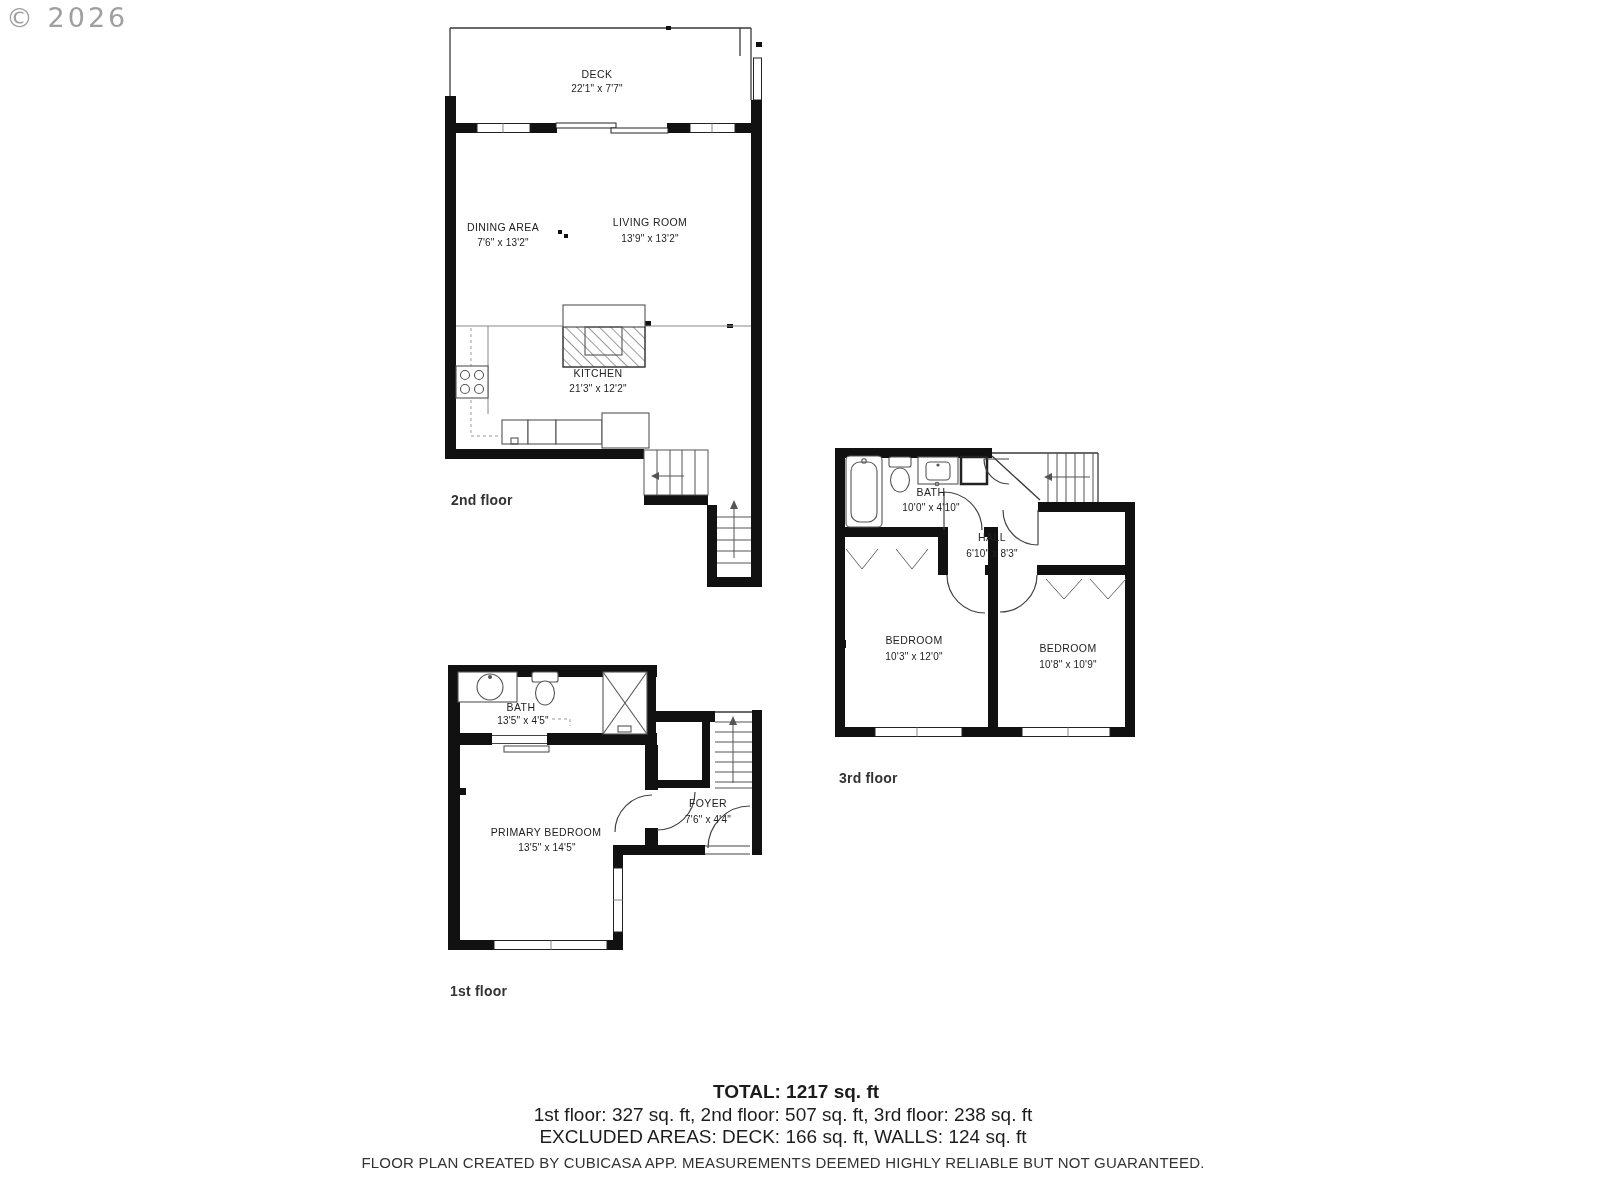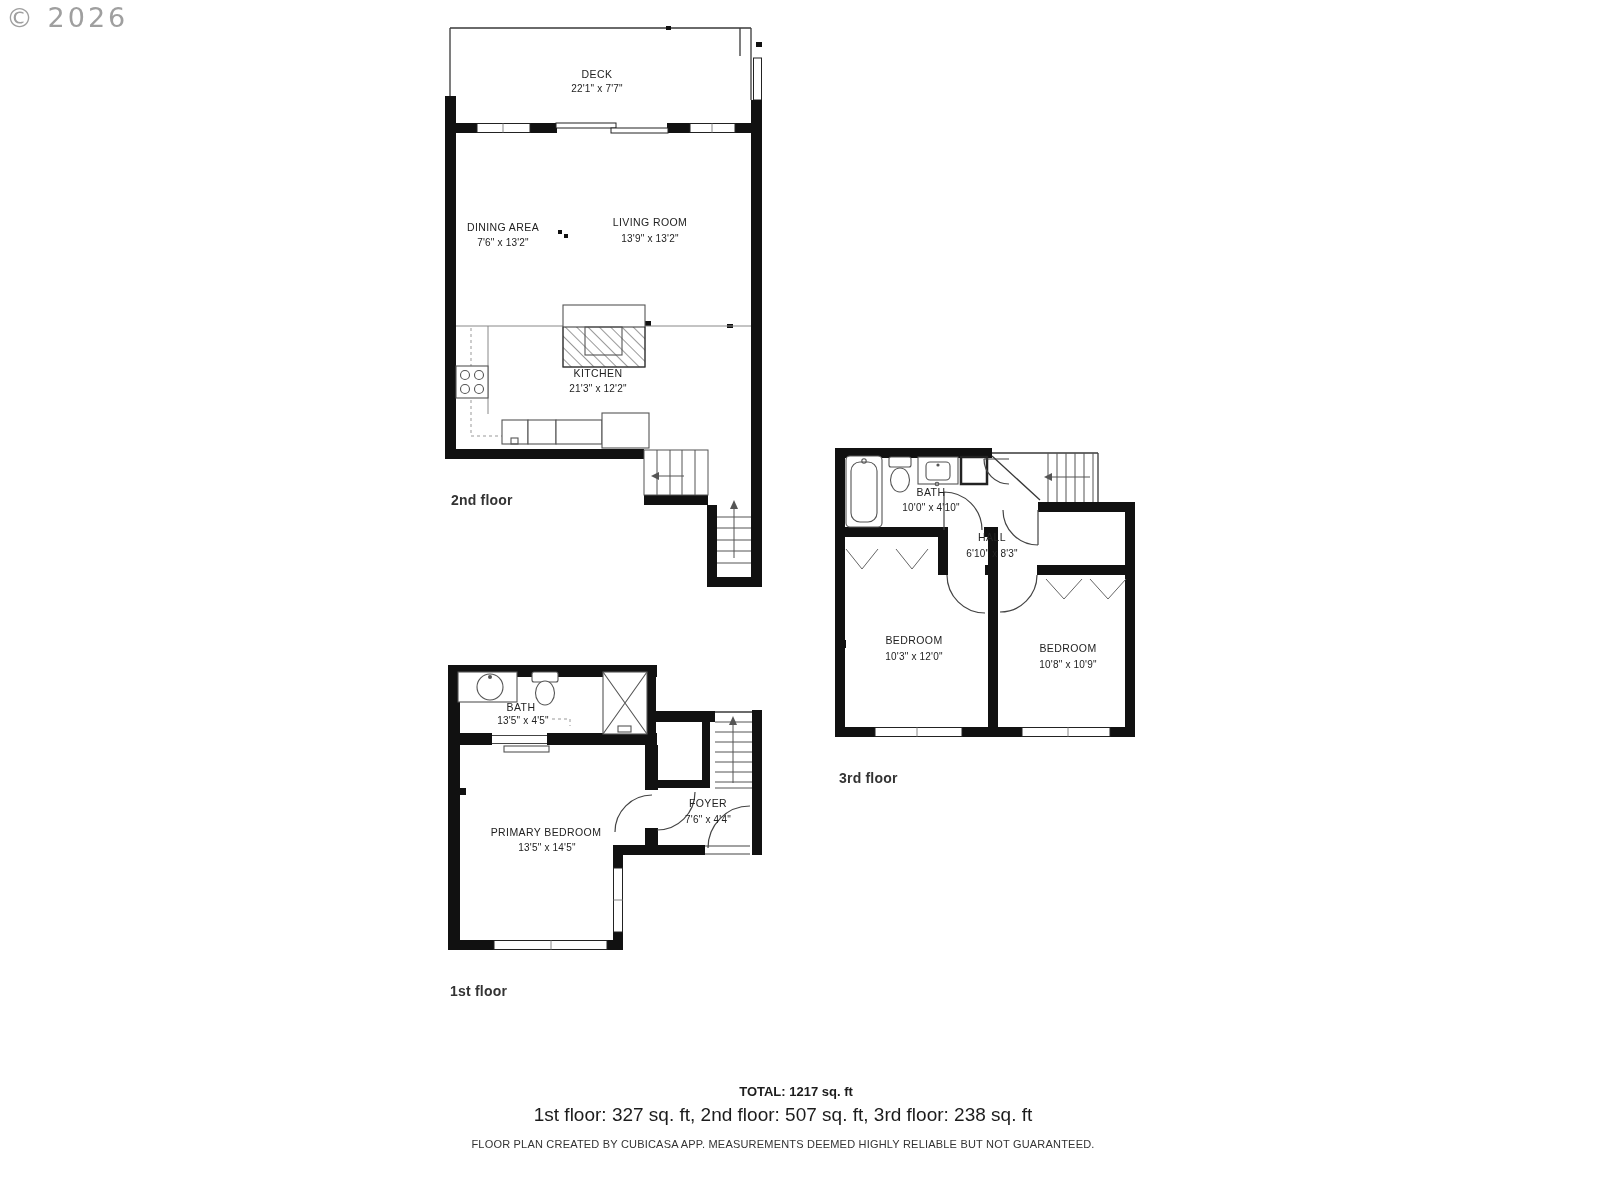--- a/index.html
+++ b/index.html
@@ -16,23 +16,23 @@
   .lite{stroke:#888;stroke-width:1;fill:none;}
   .fix{stroke:#555;stroke-width:1.1;fill:#fff;}
   .fixn{stroke:#555;stroke-width:1.1;fill:none;}
   .door{stroke:#444;stroke-width:1.2;fill:none;}
   .win{fill:#fff;stroke:#222;stroke-width:1;}
   .tread{stroke:#555;stroke-width:1;fill:none;}
   .dash{stroke:#999;stroke-width:1;fill:none;stroke-dasharray:3,3;}
   .tick{fill:#111;}
   .chev{stroke:#666;stroke-width:1;fill:none;}
   #summary{position:absolute;left:0;top:1080px;width:1566px;text-align:center;color:#1c1c1c;}
-  #summary .total{font-size:13px;font-weight:bold;line-height:24px;margin-left:26px;}
+  #summary .total{font-size:19px;font-weight:bold;line-height:24px;margin-left:26px;}
   #summary .line{font-size:19px;line-height:22px;}
-  #summary .disclaimer{font-size:11px;letter-spacing:.2px;color:#333;margin-top:12px;}
+  #summary .disclaimer{font-size:15px;letter-spacing:.2px;color:#333;margin-top:6px;}
 </style>
 </head>
 <body>
 
 <div id="page">
 
   <div id="watermark">© 2026</div>
 
   <svg width="1600" height="1200" viewBox="0 0 1600 1200">
     <defs>
@@ -278,16 +278,17 @@
       <text class="room-name" x="708" y="807" text-anchor="middle">FOYER</text>
       <text class="room-dims" x="708" y="823" text-anchor="middle">7'6" x 4'4"</text>
       <text class="floor-label" x="450" y="996">1st floor</text>
     </g>
   </svg>
 
   
   <div id="summary">
     <div class="total">TOTAL: 1217 sq. ft</div>
     <div class="line">1st floor: 327 sq. ft, 2nd floor: 507 sq. ft, 3rd floor: 238 sq. ft</div>
+    <div class="line">EXCLUDED AREAS: DECK: 166 sq. ft, WALLS: 124 sq. ft</div>
     <div class="disclaimer">FLOOR PLAN CREATED BY CUBICASA APP. MEASUREMENTS DEEMED HIGHLY RELIABLE BUT NOT GUARANTEED.</div>
   </div>
 
 </div>
 
 </body></html>

